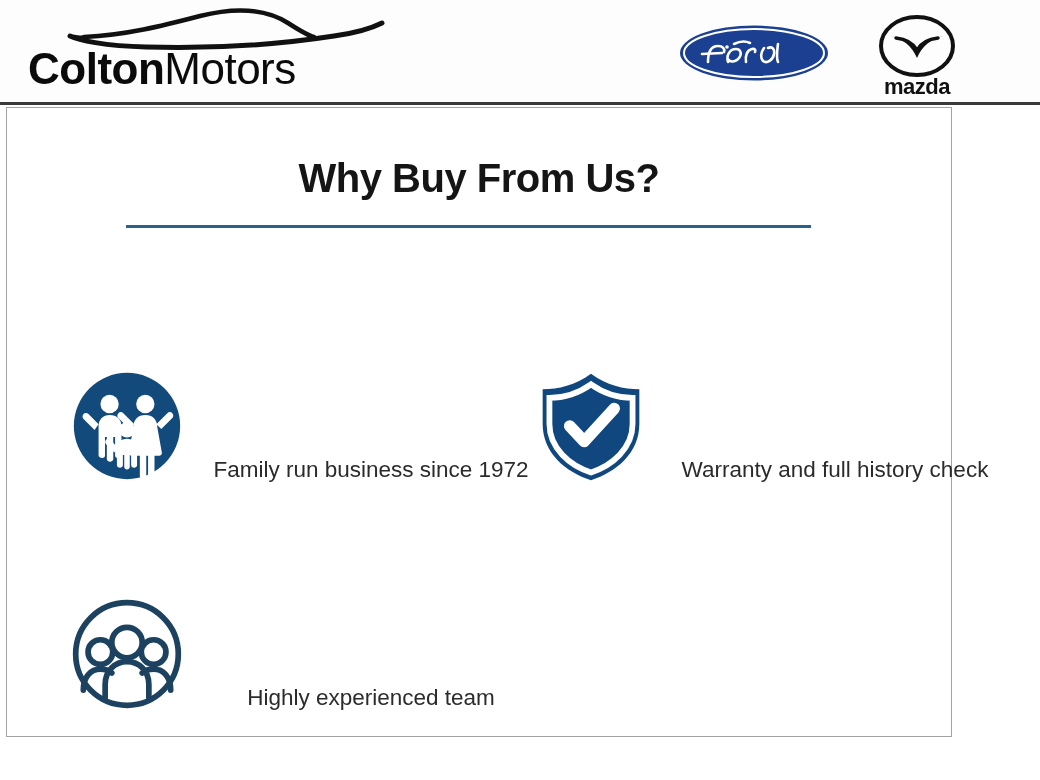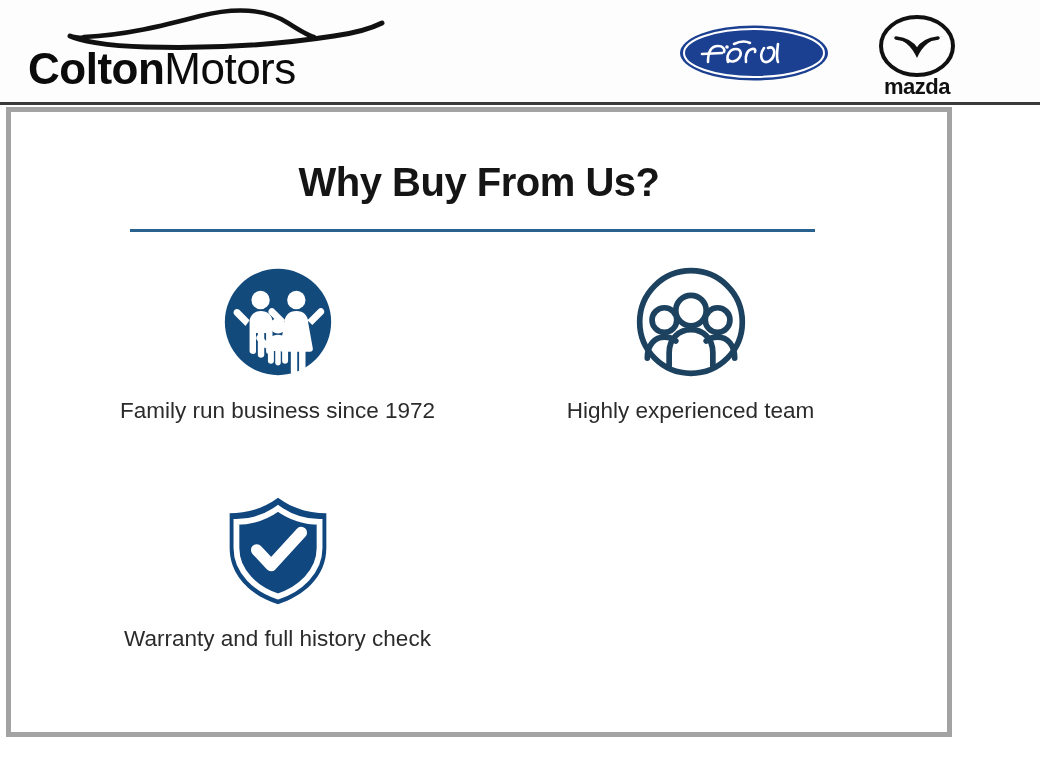--- a/index.html
+++ b/index.html
@@ -80,21 +80,21 @@
   }
 
   
   .card {
     position: absolute;
     left: 6px;
     top: 107px;
     width: 946px;
     height: 630px;
     background: #ffffff;
-    border: 5px solid #a3a3a3;
+    border: 1px solid #a3a3a3;
     box-sizing: border-box;
   }
 
   .card-title {
     position: absolute;
     left: 0;
     top: 48px;
     width: 100%;
     text-align: center;
     font-size: 40px;
@@ -117,22 +117,22 @@
     position: absolute;
     left: 60px;
     top: 150px;
     width: 826px;
     display: grid;
     grid-template-columns: 1fr 1fr;
     grid-template-rows: 228px 228px;
   }
   .feature {
     display: flex;
-    flex-direction: column;
-    align-items: center;
+    align-items: flex-end;
+    gap: 24px;
   }
   .feature-icon {
     width: 120px;
     height: 120px;
     display: flex;
     align-items: center;
     justify-content: center;
   }
   .feature-label {
     margin-top: 12px;
@@ -215,43 +215,43 @@
             <path d="M50 84 l-8 -9 c-1.4-1.5-3.5-1.5-4.8 0 c-1.3 1.4-1.3 3.5 0 4.8 l9 9 z"></path>
             <path d="M70 84 l8 -9 c1.4-1.5 3.5-1.5 4.8 0 c1.3 1.4 1.3 3.5 0 4.8 l-9 9 z"></path>
           </g>
         </svg>
       </div>
       <div class="feature-label">Family run business since 1972</div>
     </div>
 
     <div class="feature">
       <div class="feature-icon">
+        <svg viewBox="0 0 120 120" width="116" height="116">
+          <path d="M60 6 C44 18 26 22 10 22 L10 58 C10 88 34 108 60 116 C86 108 110 88 110 58 L110 22
+                   C94 22 76 18 60 6 Z" fill="#10477f"></path>
+          <path d="M60 17 C46 27 30 31 17 31 L17 58 C17 83 38 101 60 108 C82 101 103 83 103 58 L103 31
+                   C90 31 74 27 60 17 Z" fill="none" stroke="#ffffff" stroke-width="6"></path>
+          <path d="M38 60 L53 76 L84 42" fill="none" stroke="#ffffff" stroke-width="12" stroke-linecap="round" stroke-linejoin="round"></path>
+        </svg>
+      </div>
+      <div class="feature-label">Warranty and full history check</div>
+    </div>
+
+    <div class="feature">
+      <div class="feature-icon">
         <svg viewBox="0 0 120 120" width="114" height="114">
           <circle cx="60" cy="60" r="54" fill="none" stroke="#1c4260" stroke-width="6"></circle>
           <g fill="none" stroke="#1c4260" stroke-width="6" stroke-linecap="round" stroke-linejoin="round">
             <circle cx="32" cy="58" r="13"></circle>
             <path d="M14 98 C14 84 22 76 32 76 C37 76 41 77.5 44 80"></path>
             <circle cx="88" cy="58" r="13"></circle>
             <path d="M106 98 C106 84 98 76 88 76 C83 76 79 77.5 76 80"></path>
             <circle cx="60" cy="48" r="16"></circle>
             <path d="M37 106 L37 92 C37 78 47 68 60 68 C73 68 83 78 83 92 L83 106"></path>
           </g>
         </svg>
       </div>
       <div class="feature-label">Highly experienced team</div>
     </div>
 
-    <div class="feature">
-      <div class="feature-icon">
-        <svg viewBox="0 0 120 120" width="116" height="116">
-          <path d="M60 6 C44 18 26 22 10 22 L10 58 C10 88 34 108 60 116 C86 108 110 88 110 58 L110 22
-                   C94 22 76 18 60 6 Z" fill="#10477f"></path>
-          <path d="M60 17 C46 27 30 31 17 31 L17 58 C17 83 38 101 60 108 C82 101 103 83 103 58 L103 31
-                   C90 31 74 27 60 17 Z" fill="none" stroke="#ffffff" stroke-width="6"></path>
-          <path d="M38 60 L53 76 L84 42" fill="none" stroke="#ffffff" stroke-width="12" stroke-linecap="round" stroke-linejoin="round"></path>
-        </svg>
-      </div>
-      <div class="feature-label">Warranty and full history check</div>
-    </div>
-
 
   </div>
 </div>
 
 </body></html>

